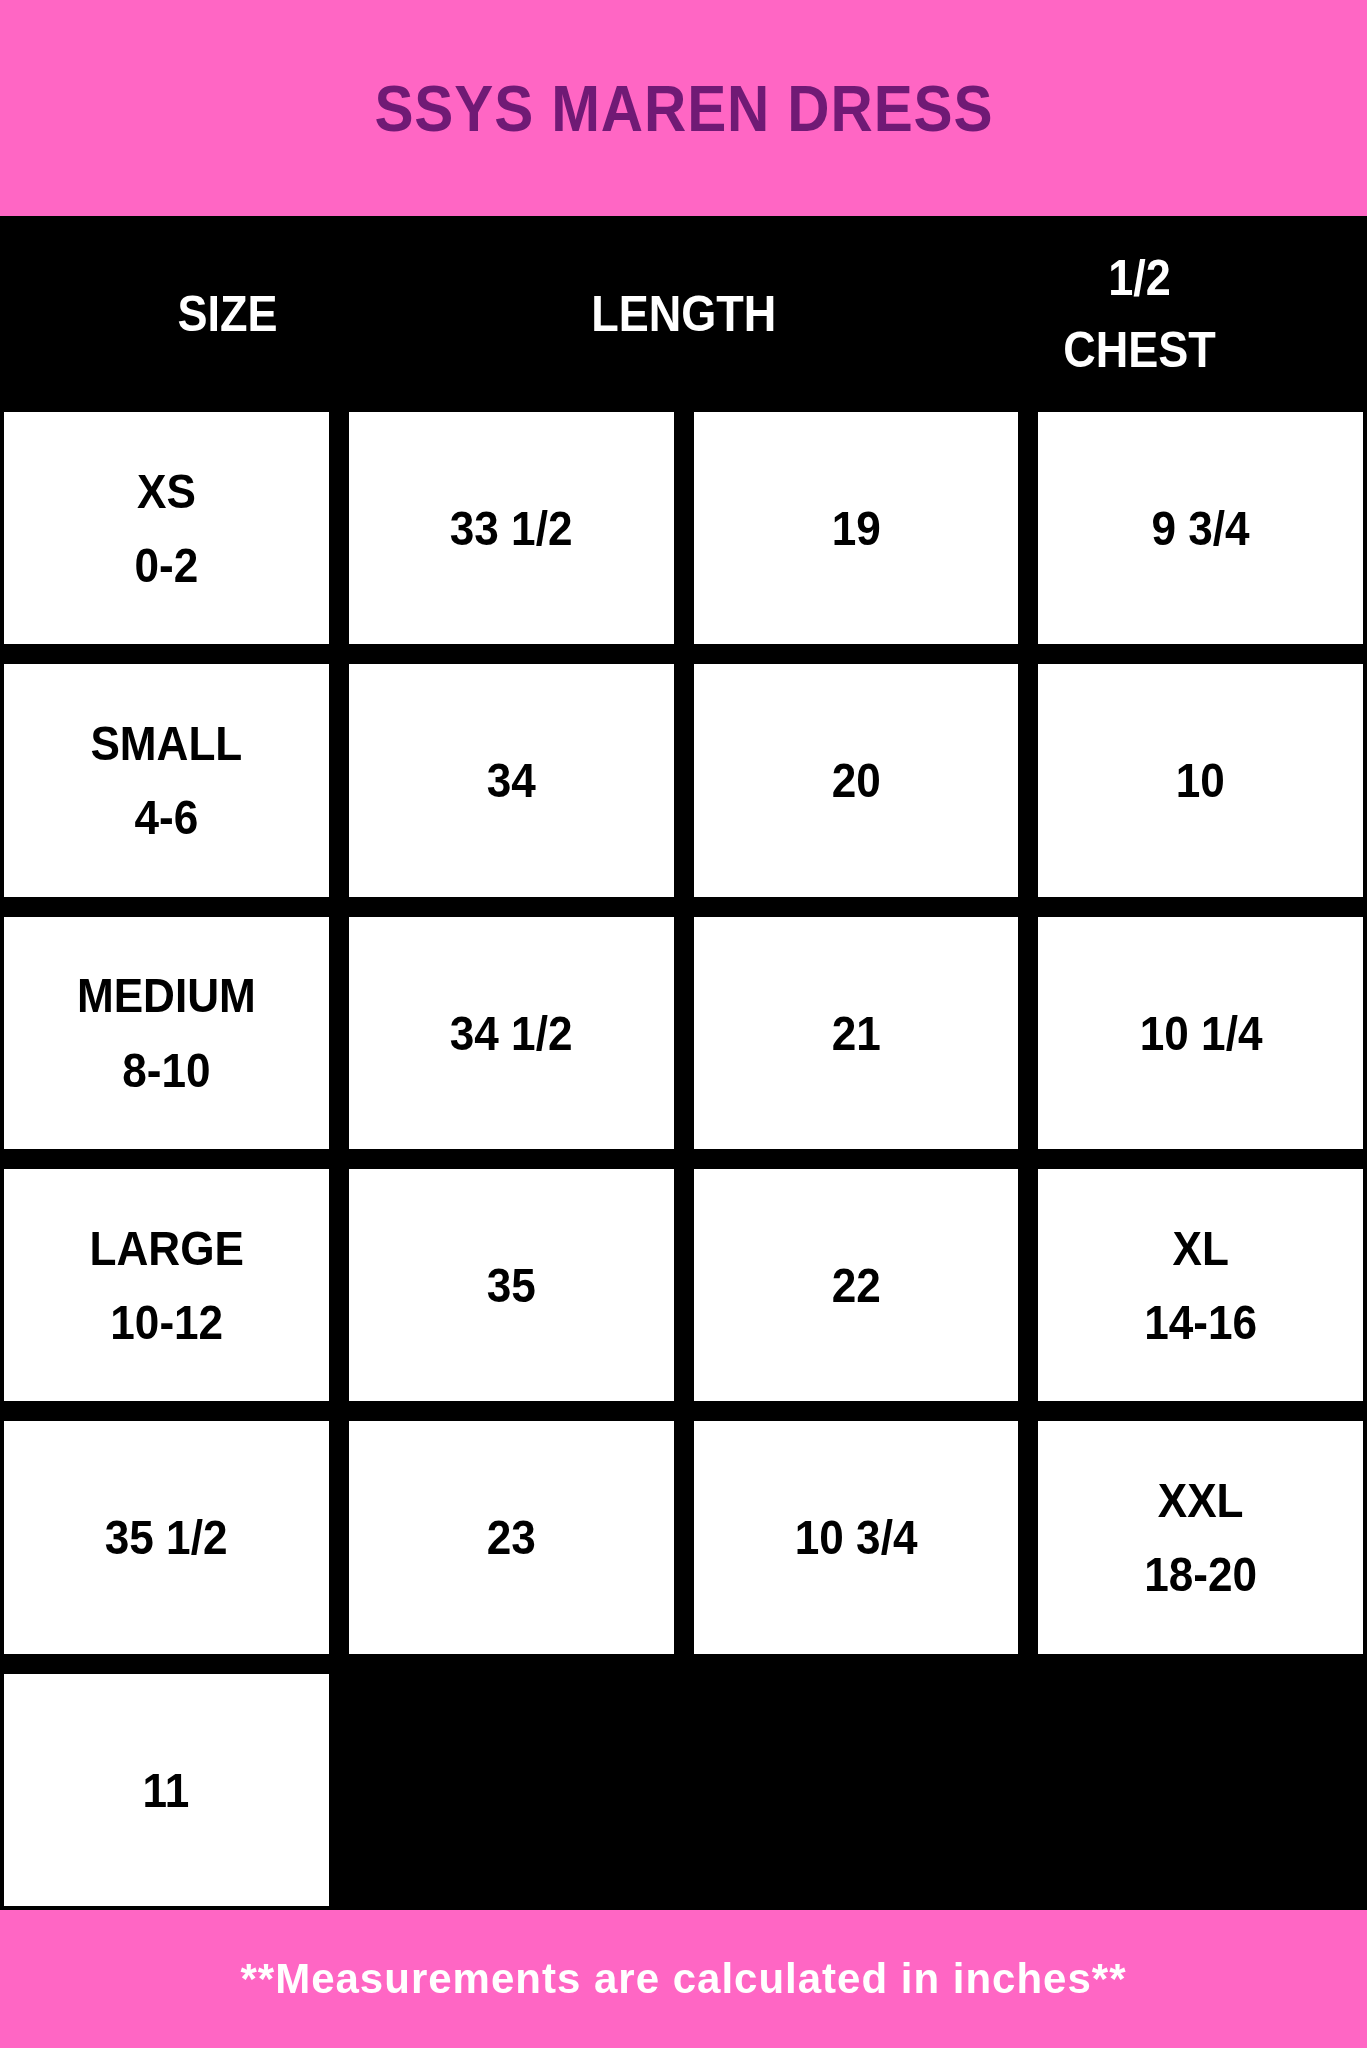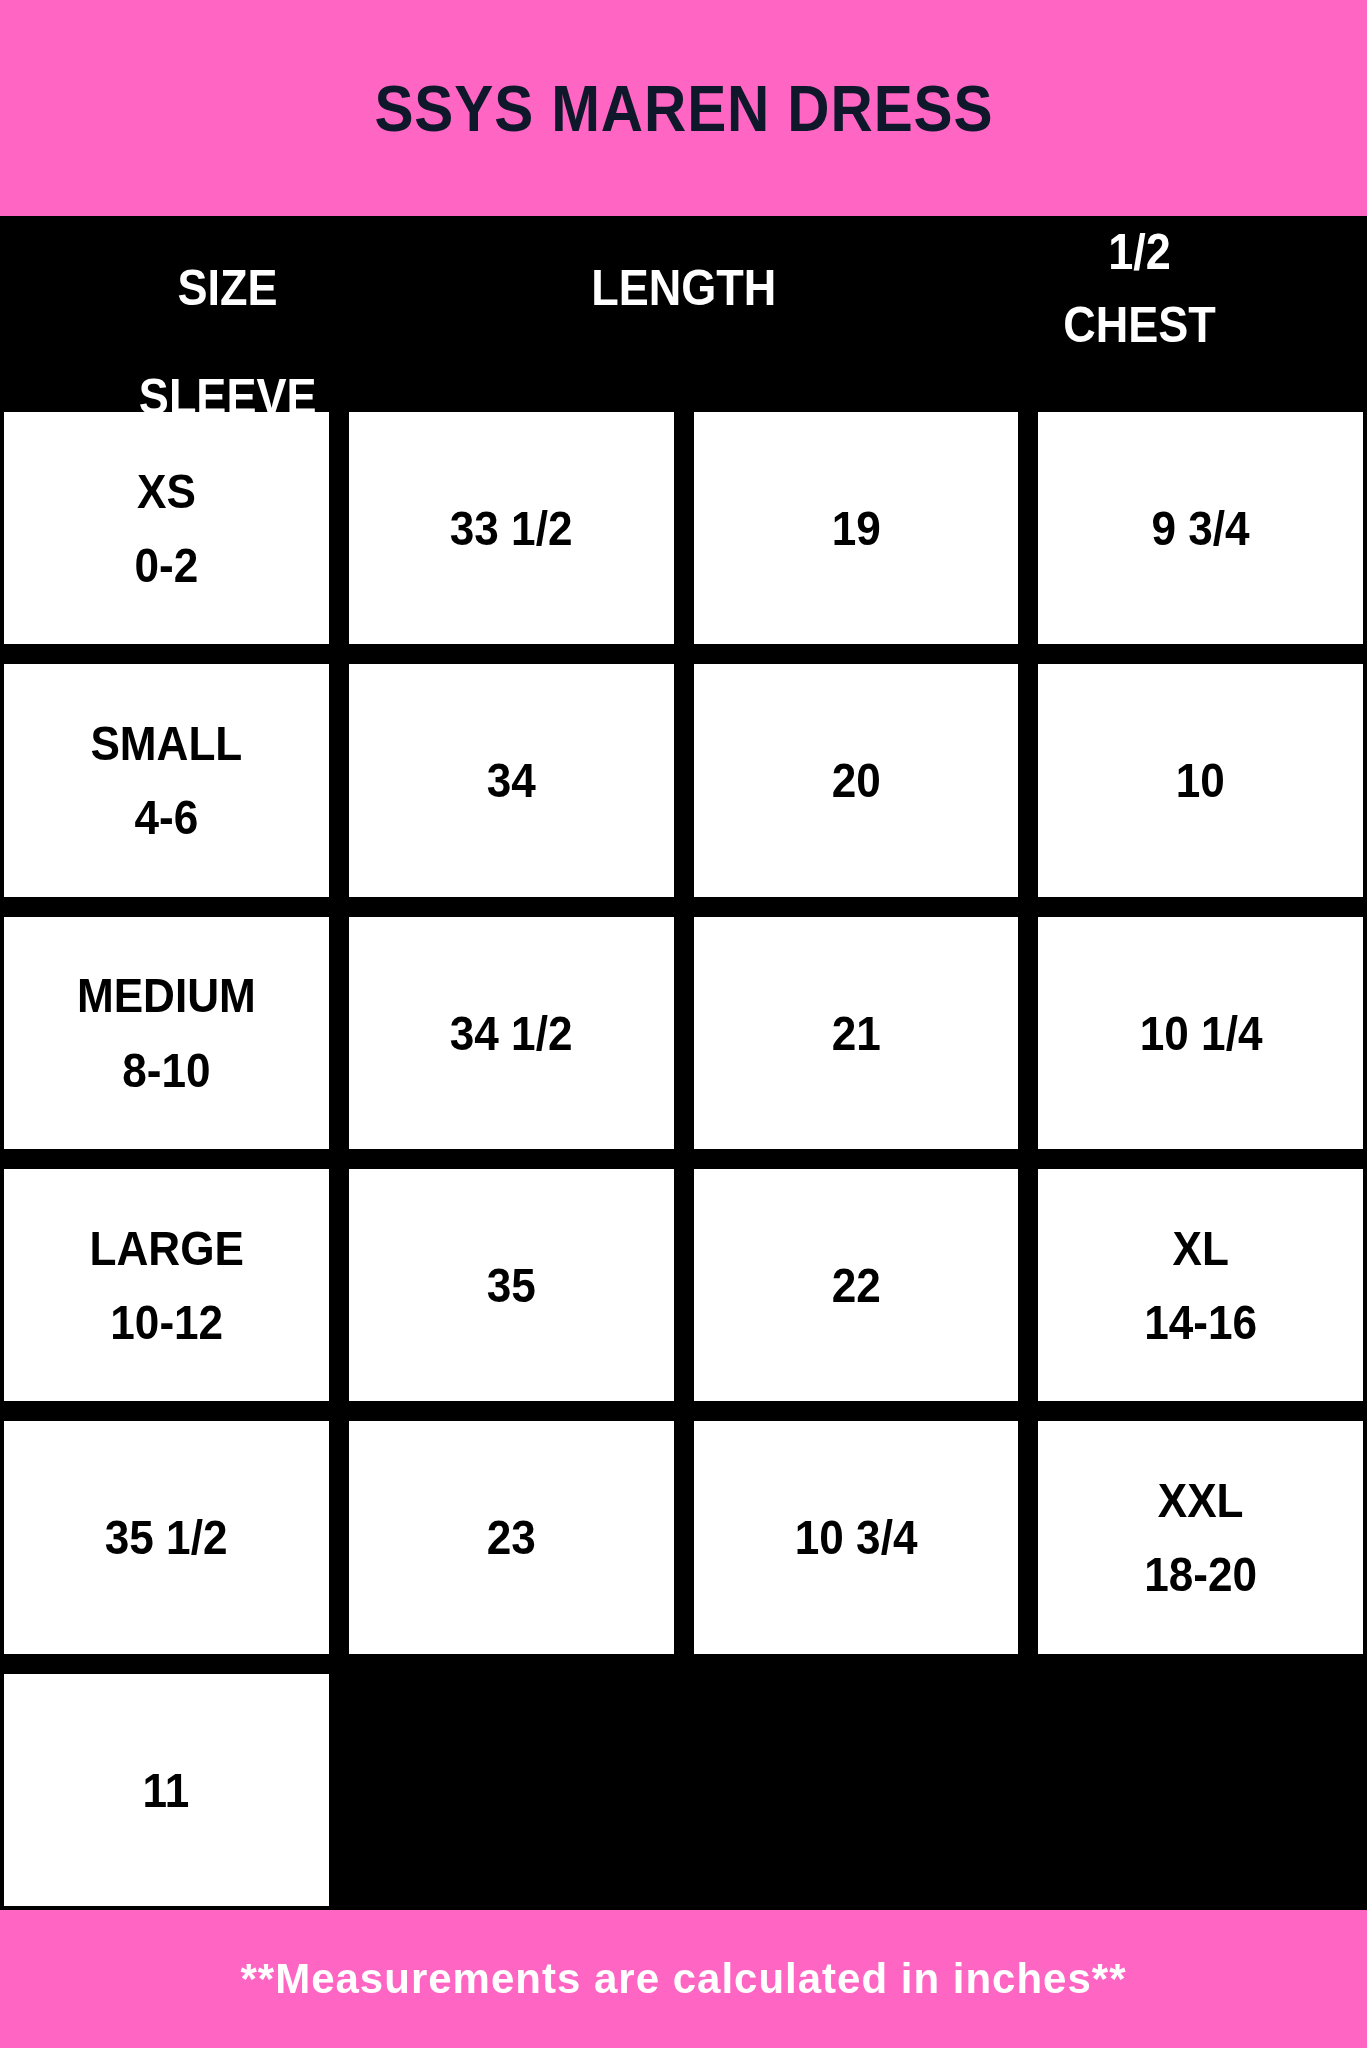--- a/index.html
+++ b/index.html
@@ -17,21 +17,21 @@
   
   .title-band {
     height: 216px;
     background: #FF66C4;
     display: flex;
     align-items: center;
     justify-content: center;
   }
   .title-band h1 {
     margin: 0;
-    color: #0f172a;
+    color: #701a75;
     font-size: 65px;
     letter-spacing: 1px;
     white-space: nowrap;
   }
   .squish { display: inline-block; transform: scaleX(0.9); transform-origin: center; }
 
   
   .thead {
     height: 196px;
     background: #000000;
@@ -98,23 +98,20 @@
   <div class="thead">
     <div class="th">
         <span class="squish">SIZE</span>
       </div>
     <div class="th">
         <span class="squish">LENGTH</span>
       </div>
     <div class="th">
         <span class="squish wrapped">1/2 CHEST</span>
       </div>
-    <div class="th">
-        <span class="squish">SLEEVE</span>
-      </div>
   </div>
 
   <div class="tbody">
 
     <div class="cell size-cell">
       <div class="lines squish">
         <div>XS</div>
         <div>0-2</div>
       </div>
     </div>

